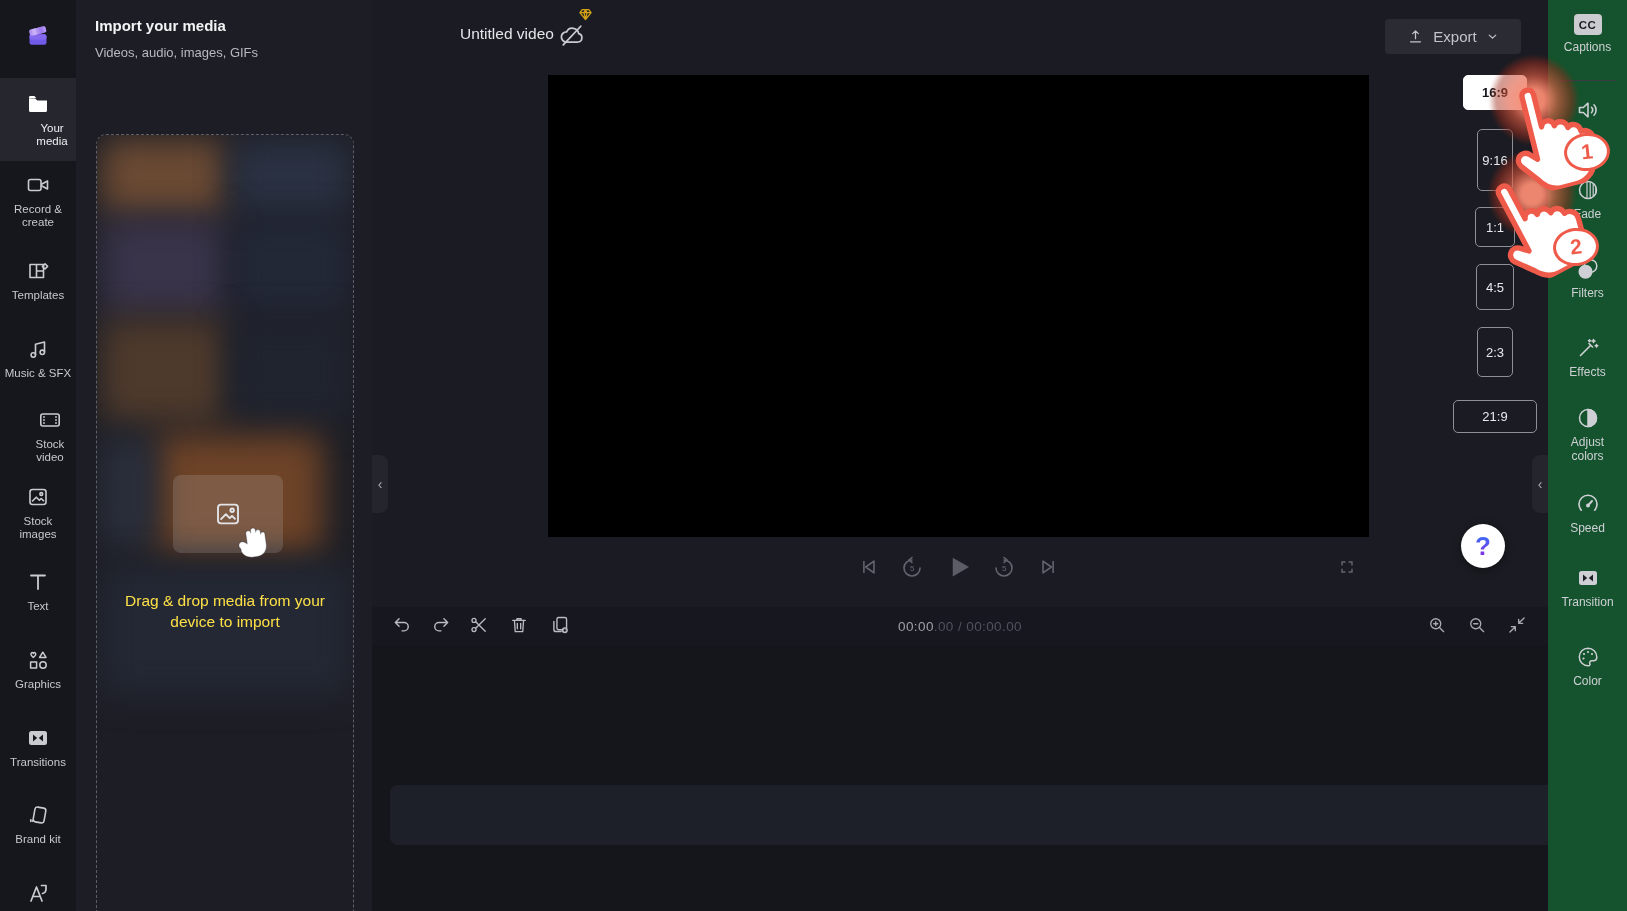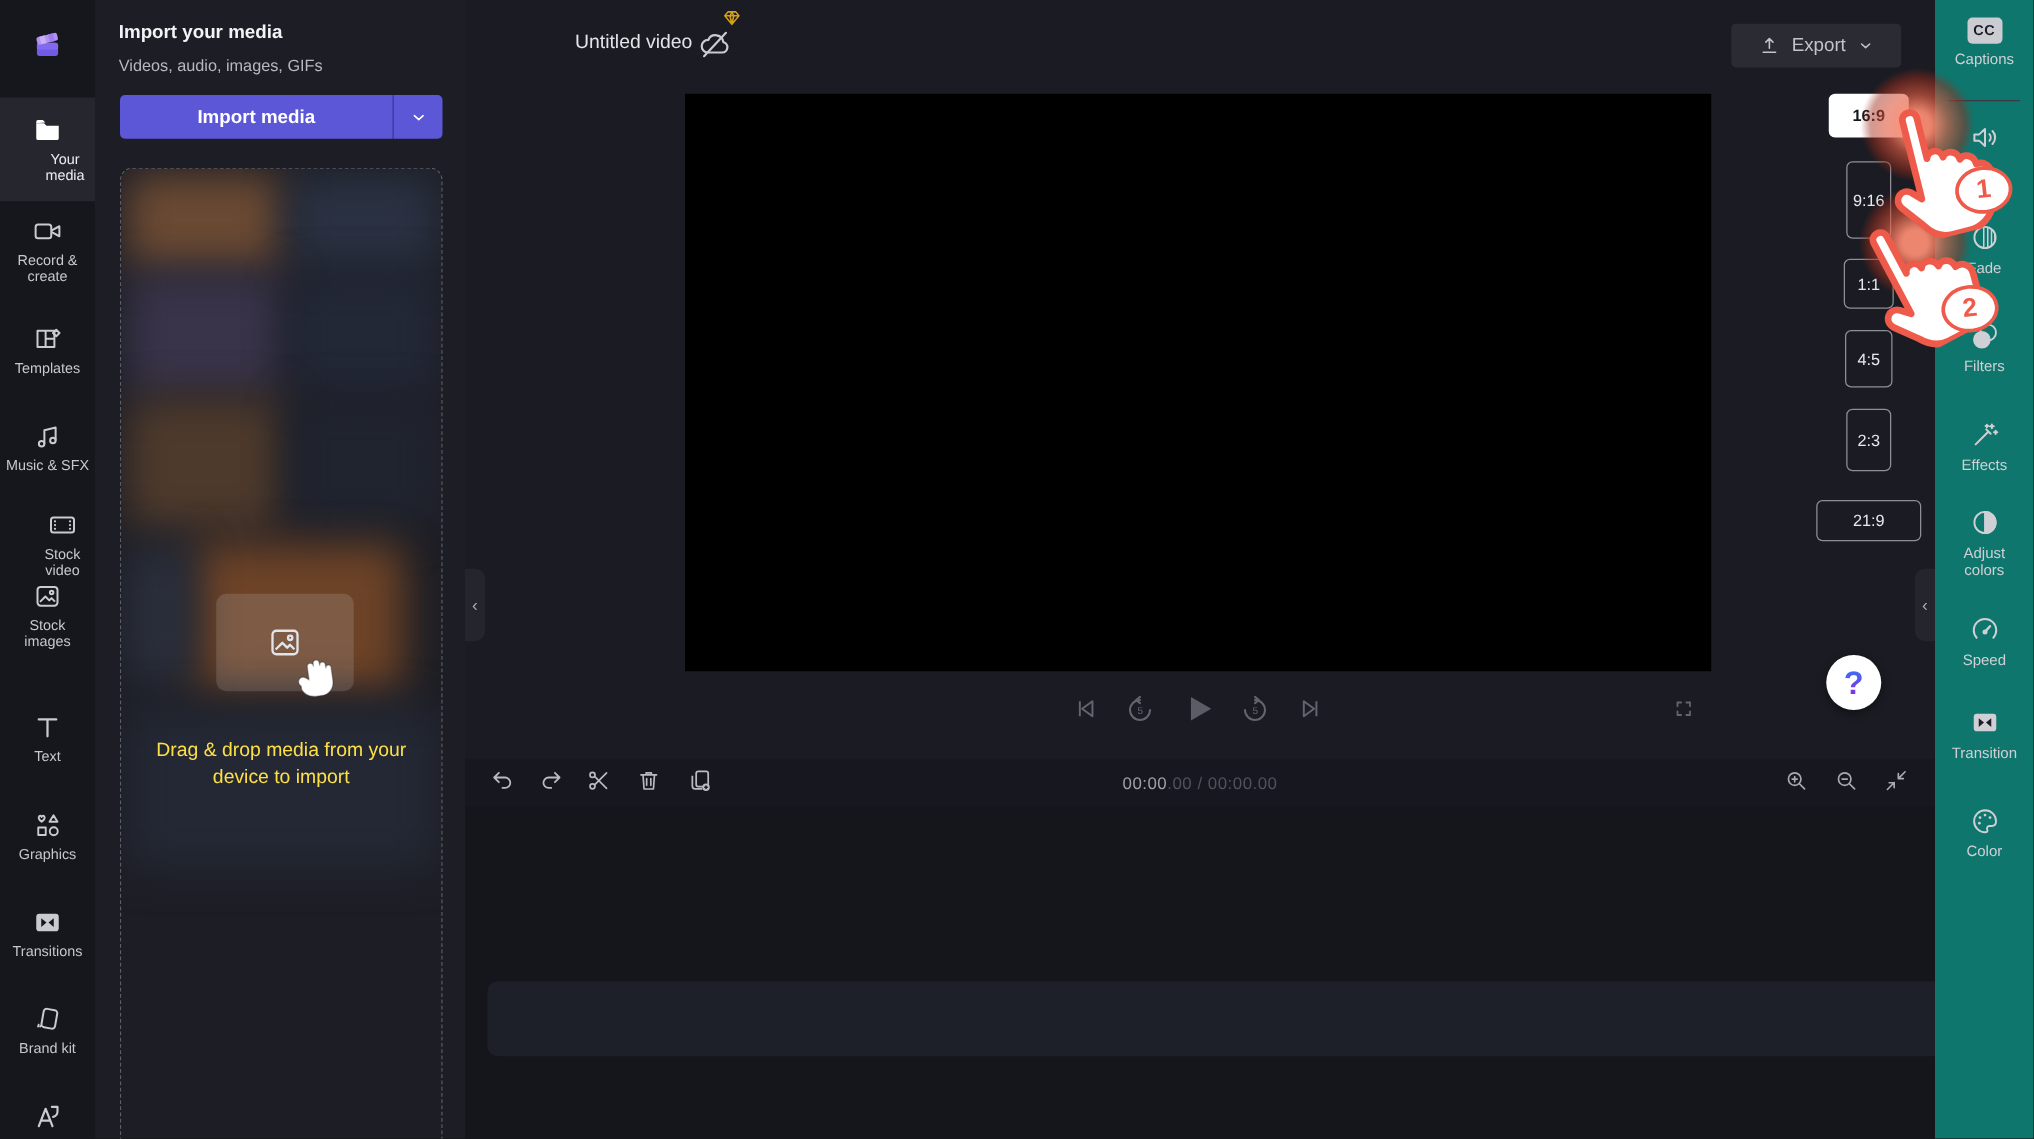--- a/index.html
+++ b/index.html
@@ -50,21 +50,21 @@
   .toolbar { position:absolute; left:372px; top:607px; width:1176px; height:38px; background:#17181f; }
   .tb-ic { position:absolute; transform:translate(-50%,-50%); top:20px; cursor:pointer; }
   .time { position:absolute; top:12px; left:0; width:1176px; text-align:center; font-size:13.5px; letter-spacing:.4px; color:#4e525c; }
   .time .cur { color:#9ea0a8; }
 
   
   .timeline { position:absolute; left:372px; top:645px; width:1176px; height:266px; background:#15161b; }
   .track-strip { position:absolute; left:18px; top:140px; height:60px; width:1158px; background:#1e2029; border-radius:8px 0 0 8px; }
 
   
-  .right-bar { position:absolute; left:1548px; top:0; width:79px; height:911px; background:#0f766e; z-index:3; }
+  .right-bar { position:absolute; left:1548px; top:0; width:79px; height:911px; background:#14532d; z-index:3; }
   .rb-item { position:absolute; left:0; width:79px; display:flex; flex-direction:column; align-items:center; gap:5px; cursor:pointer; }
   .rb-item .lbl { font-size:12px; color:#ced0d5; text-align:center; line-height:14px; }
   .rb-divider { position:absolute; left:11px; top:80px; width:57px; height:1px; background:#3a3b43; }
   .cc-badge { width:28px; height:21px; background:#caccd1; border-radius:4px; color:#1b1c23; font-weight:bold; font-size:11.5px; display:flex; align-items:center; justify-content:center; letter-spacing:.5px; }
 
   
   .help-btn { position:absolute; left:1461px; top:524px; width:44px; height:44px; border-radius:50%; background:#fff; display:flex; align-items:center; justify-content:center; box-shadow:0 2px 8px rgba(0,0,0,.45); cursor:pointer; z-index:6; }
   .help-btn span { font-size:26px; font-weight:bold; background:linear-gradient(180deg,#3f6af5 20%,#8a2be2 85%); -webkit-background-clip:text; background-clip:text; color:transparent; }
 
   .glow { position:absolute; border-radius:50%; z-index:7;
@@ -133,21 +133,21 @@
             <circle cx="6" cy="12" r=".9"></circle>
             <circle cx="6" cy="15" r=".9"></circle>
           <circle cx="18" cy="9" r=".9"></circle>
             <circle cx="18" cy="12" r=".9"></circle>
             <circle cx="18" cy="15" r=".9"></circle>
         </g>
       </svg>
       <span class="lbl">Stock video</span>
     </div>
 
-    <div class="nav-item" style="top:454px; height:78px;">
+    <div class="nav-item" style="top:474px; height:78px;">
       <svg class="ic" viewBox="0 0 24 24" fill="none" stroke="#c9cbd1" stroke-width="1.6" stroke-linejoin="round">
         <rect x="4" y="4.5" width="16" height="15" rx="2.5"></rect>
         <circle cx="15.3" cy="9" r="1.4"></circle>
         <path d="M6 16.5 l4.3-4.3 3.1 3.1 1.8-1.8 2.8 2.8"></path>
       </svg>
       <span class="lbl" style="width:52px">Stock images</span>
     </div>
 
     <div class="nav-item" style="top:552px; height:78px;">
       <svg class="ic" viewBox="0 0 24 24" fill="none" stroke="#c9cbd1" stroke-width="1.8" stroke-linecap="round">
@@ -187,28 +187,20 @@
         <path d="M5 20 L10.5 6 L16 20 M7 15.5 h7"></path>
         <path d="M15.5 4.5 h4.5 v3.5 M20 8 c0 2.5-1.5 4-3.5 4.5"></path>
       </svg>
     </div>
   </nav>
 
   <section class="import-panel">
     <h1 class="import-title">Import your media</h1>
     <div class="import-sub">Videos, audio, images, GIFs</div>
 
-    <div class="import-btn">
-      <div class="main">Import media</div>
-      <div class="dd">
-        <svg width="14" height="14" viewBox="0 0 24 24" fill="none" stroke="#fff" stroke-width="2.2" stroke-linecap="round" stroke-linejoin="round">
-          <path d="M6 9.5 l6 5.5 6-5.5"></path>
-        </svg>
-      </div>
-    </div>
 
     <div class="dropzone">
       <div class="blob" style="left:4px;top:4px;width:126px;height:76px;background:#6b4a33"></div>
       <div class="blob" style="left:134px;top:4px;width:120px;height:76px;background:#2a3142"></div>
       <div class="blob" style="left:4px;top:84px;width:126px;height:96px;background:#39344a"></div>
       <div class="blob" style="left:134px;top:84px;width:120px;height:96px;background:#232837"></div>
       <div class="blob" style="left:4px;top:184px;width:126px;height:104px;background:#4e3a2c"></div>
       <div class="blob" style="left:134px;top:184px;width:120px;height:104px;background:#20242f"></div>
       <div class="blob" style="left:56px;top:300px;width:170px;height:118px;background:#7c4a28;opacity:.85"></div>
       <div class="blob" style="left:4px;top:302px;width:54px;height:110px;background:#2a2f3c"></div>

